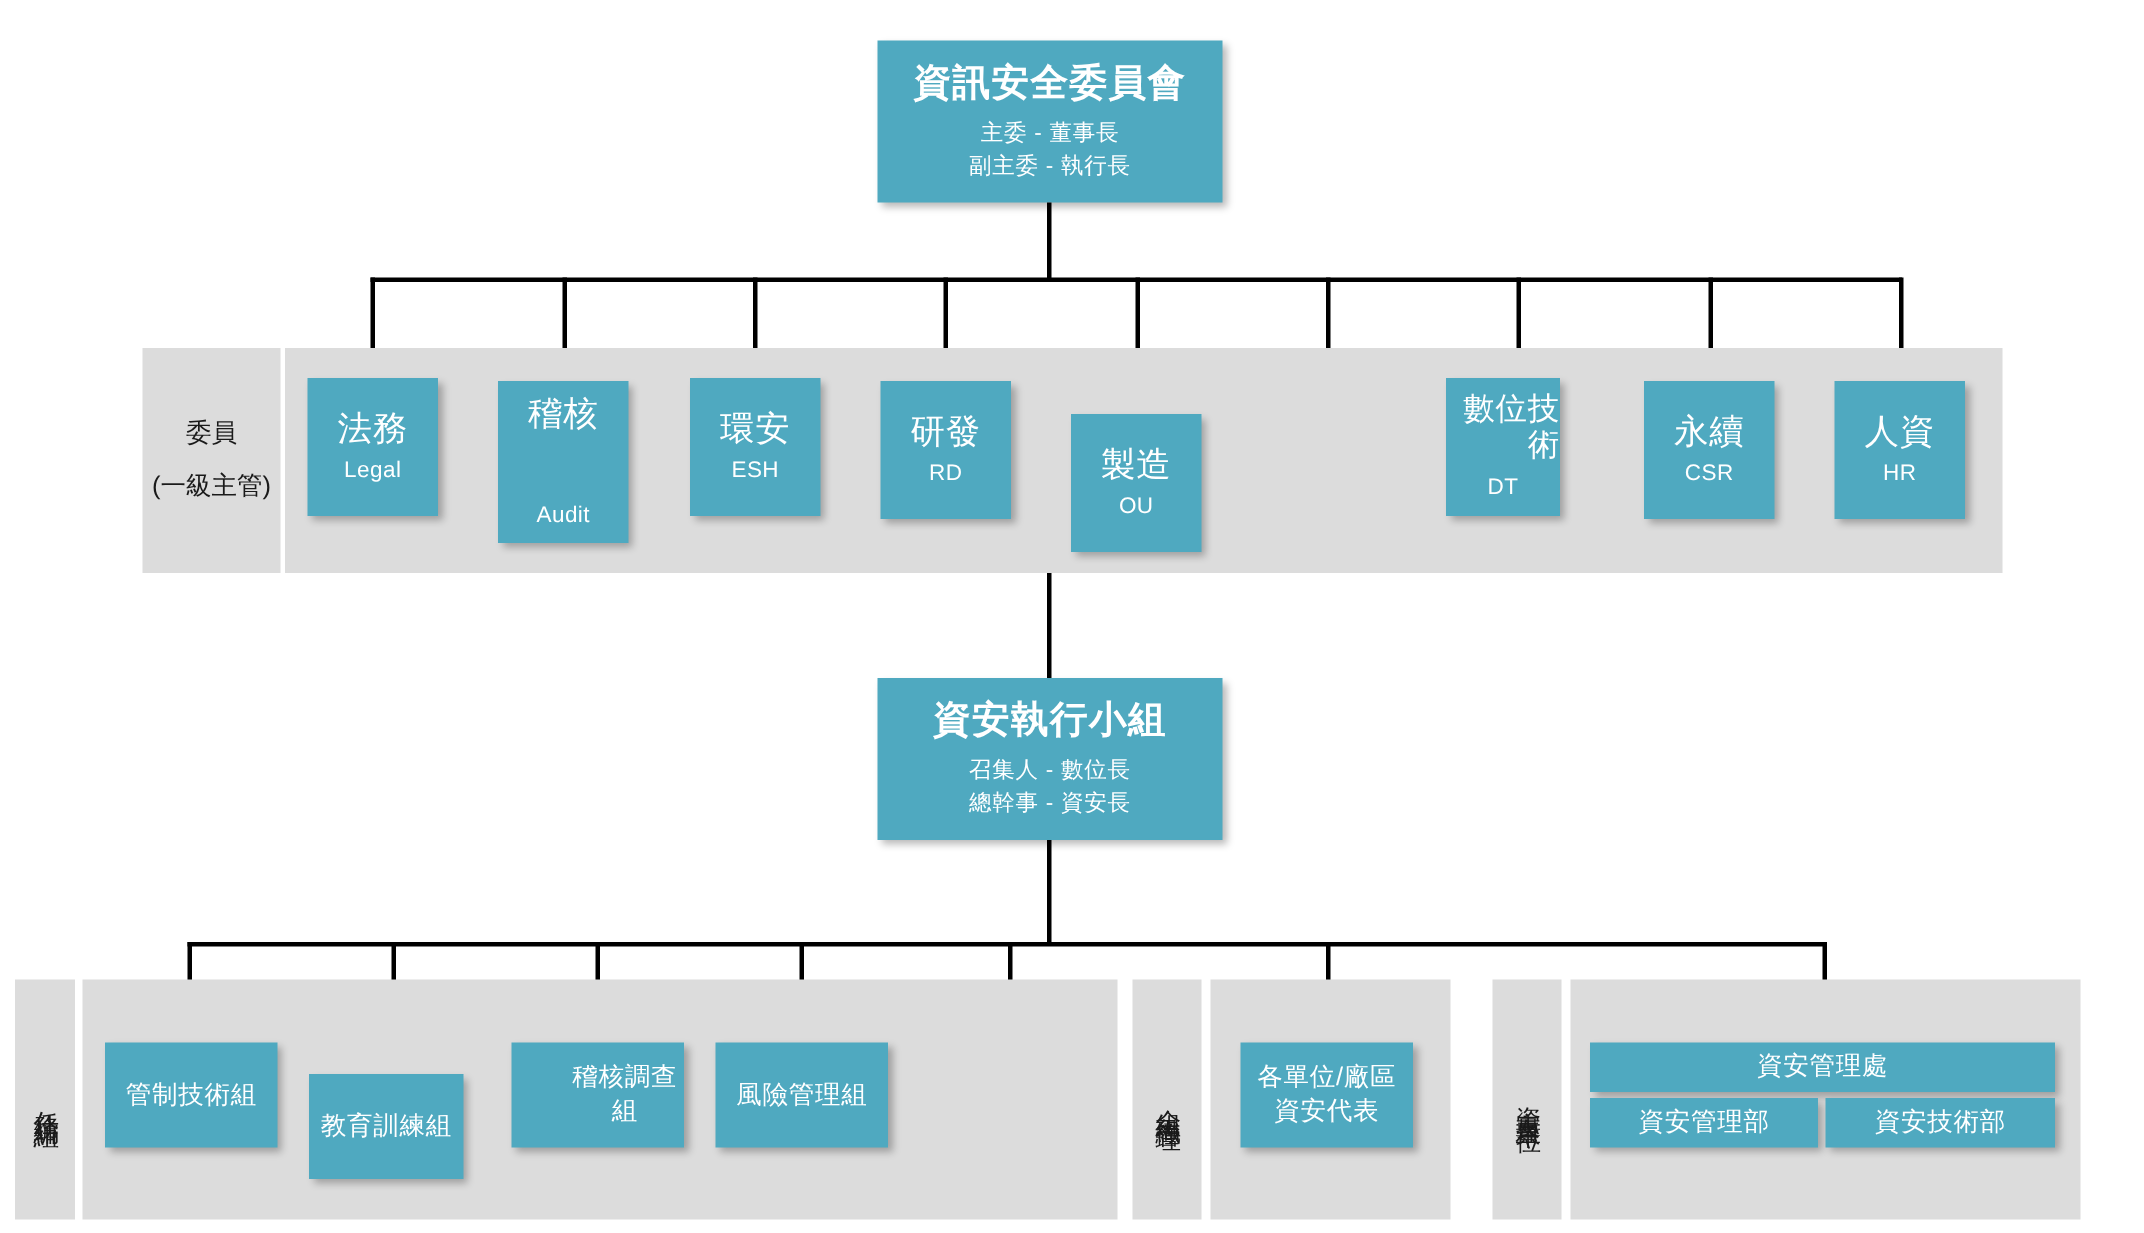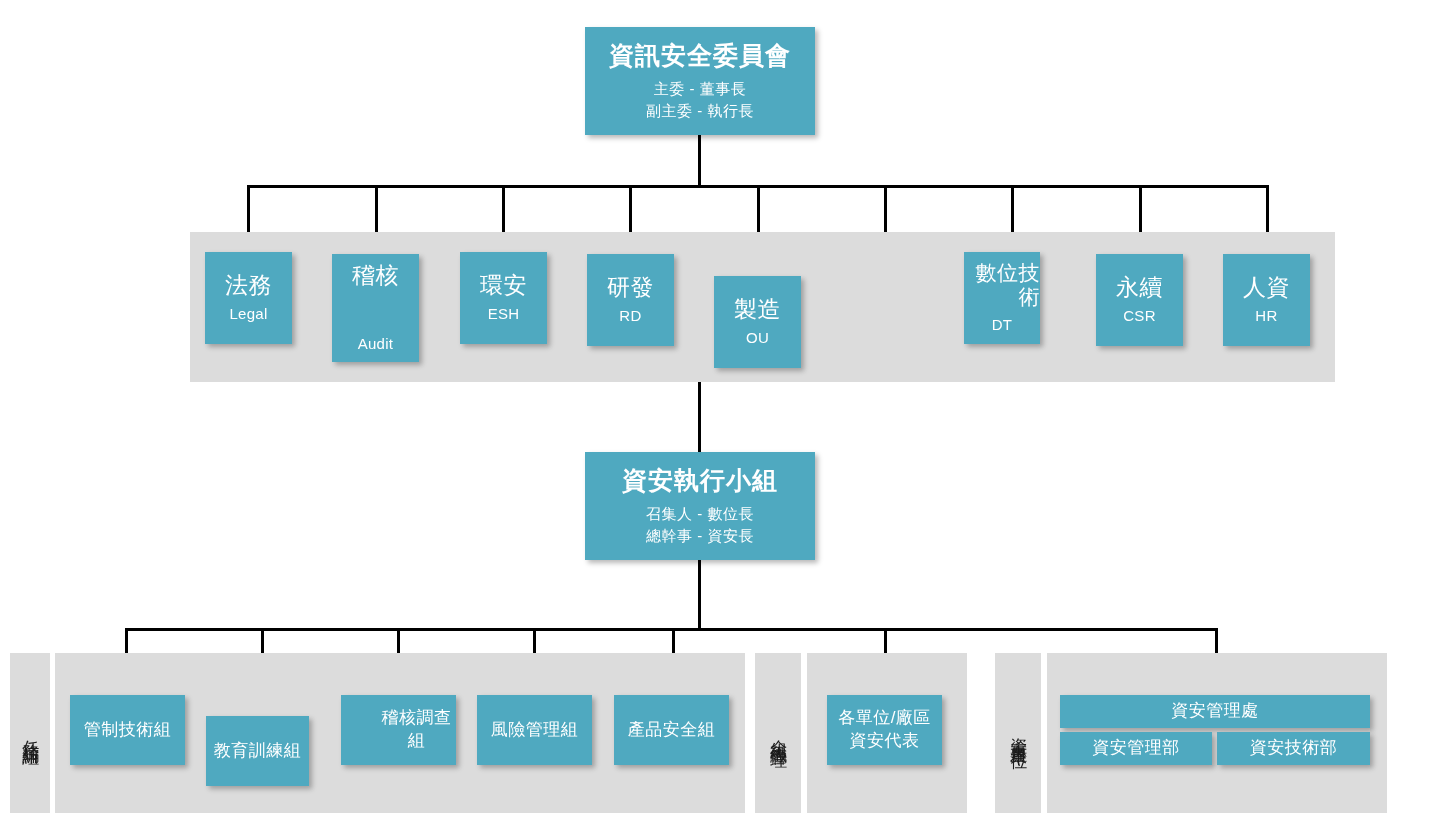--- a/index.html
+++ b/index.html
@@ -119,20 +119,24 @@
   <div class="line v" style="left:502px; top:185px; height:55px;"></div>
   <div class="line v" style="left:629px; top:185px; height:55px;"></div>
   <div class="line v" style="left:757px; top:185px; height:55px;"></div>
   <div class="line v" style="left:884px; top:185px; height:55px;"></div>
   <div class="line v" style="left:1011px; top:185px; height:55px;"></div>
   <div class="line v" style="left:1139px; top:185px; height:55px;"></div>
   <div class="line v" style="left:1266px; top:185px; height:55px;"></div>
 
   <div class="panel" style="left:190px; top:232px; width:1145px; height:150px;"></div>
 
+  <div class="vlabel" style="left:95px; top:232px; width:92px; height:150px; flex-direction:column;">
+    <span>委員</span>
+    <span style="margin-top:10px;">(一級主管)</span>
+  </div>
 
   <div class="node" style="left:205px; top:252px; width:87px; height:92px;">
     <div class="cn">法務</div>
     <div class="en">Legal</div>
   </div>
   <div class="node" style="left:332px; top:254px; width:87px; height:108px;gap:40px;">
     <div class="cn">稽核</div>
     <div class="en">Audit</div>
   </div>
   <div class="node" style="left:460px; top:252px; width:87px; height:92px;">
@@ -191,23 +195,20 @@
   </div>
   <div class="node taskbox" style="left:206px; top:716px; width:103px; height:70px;">
     <span>教育訓練組</span>
   </div>
   <div class="node taskbox" style="left:341px; top:695px; width:115px; height:70px;padding-left:36px;">
     <span>稽核調查組</span>
   </div>
   <div class="node taskbox" style="left:477px; top:695px; width:115px; height:70px;">
     <span>風險管理組</span>
   </div>
-  <div class="node taskbox" style="left:614px; top:695px; width:115px; height:70px;">
-    <span>產品安全組</span>
-  </div>
 
   <div class="vlabel vertical" style="left:755px; top:653px; width:46px; height:160px;">
     <span>全組織管理</span>
   </div>
   <div class="panel" style="left:807px; top:653px; width:160px; height:160px;"></div>
   <div class="node taskbox" style="left:827px; top:695px; width:115px; height:70px;">
     <span>各單位/廠區</span>
     <span>資安代表</span>
   </div>
 

